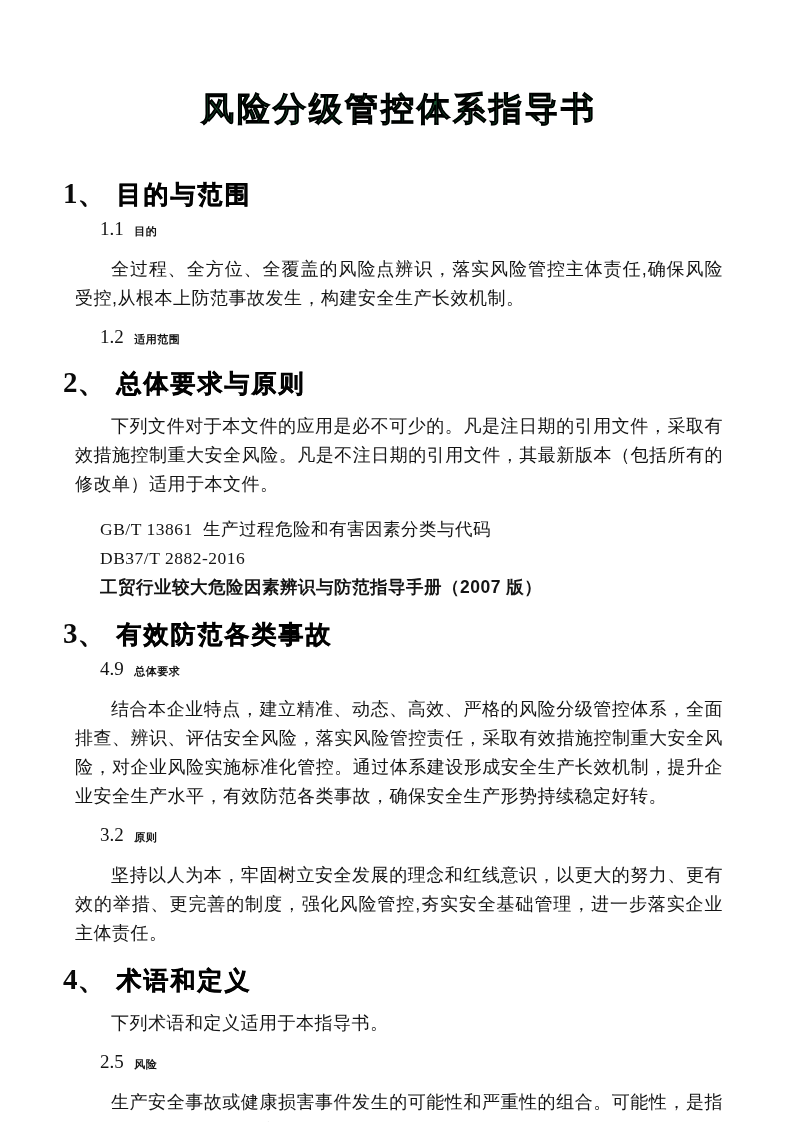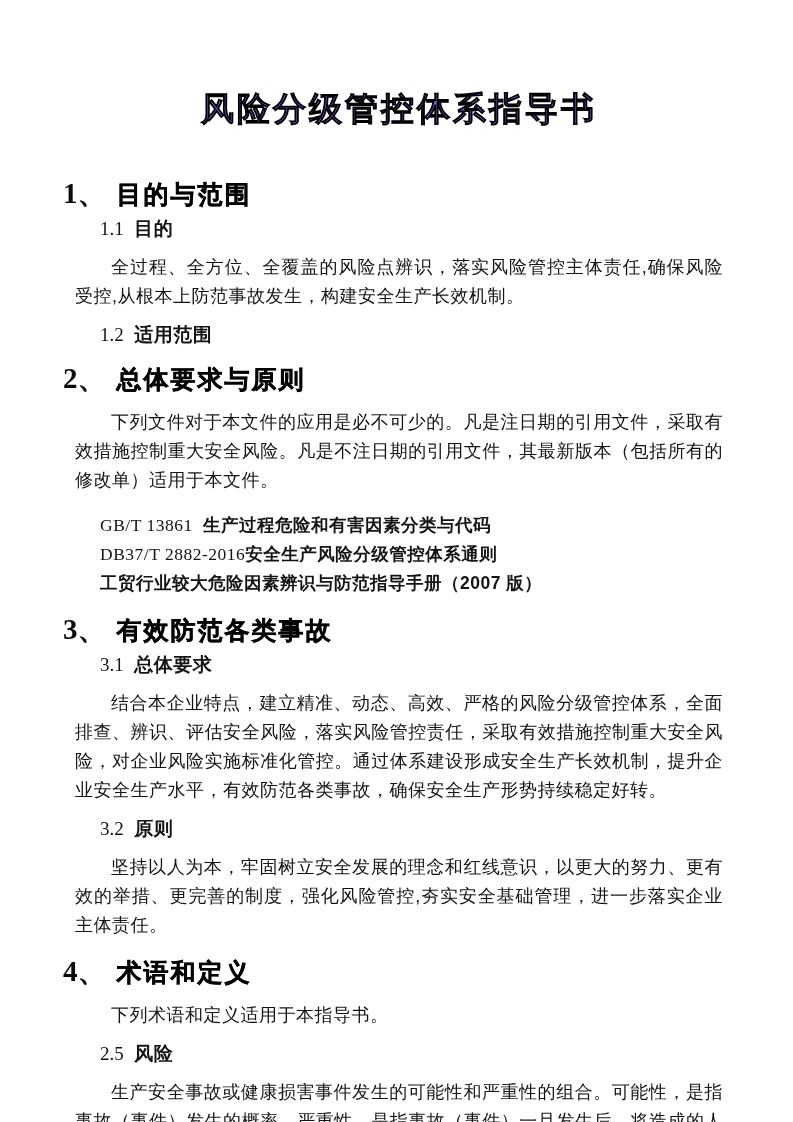--- a/index.html
+++ b/index.html
@@ -14,21 +14,21 @@
     color:#141414;
     overflow:hidden;
   }
   .doc-title{
     margin:88px 0 0 0;
     text-align:center;
     font-size:33px;
     line-height:42px;
     font-weight:bold;
     letter-spacing:3px;
-    color:#8b5cf6;
+    color:#14532d;
     -webkit-text-stroke:0.8px #000;
   }
   .h2{
     display:flex;
     align-items:baseline;
     margin:14px 0 6px 0;
     font-weight:bold;
     color:#0a0a0a;
   }
   .h2.first{margin-top:46px;}
@@ -48,21 +48,21 @@
   .sub{
     margin:6px 0 2px 37px;
     line-height:23px;
   }
   .sub .sub-num{
     font-family:"Liberation Serif","DejaVu Serif",serif;
     font-size:19px;
     margin-right:6px;
   }
   .sub .sub-label{
-    font-size:19px;
+    font-size:11px;
     font-weight:bold;
     letter-spacing:0.5px;
   }
   p.body{
     margin:12px;
     font-size:18px;
     line-height:29px;
     text-indent:2em;
     text-align:justify;
     letter-spacing:0.5px;
@@ -73,21 +73,21 @@
     font-size:17.5px;
     line-height:29px;
     letter-spacing:0.5px;
   }
   .ref-code{
     font-family:"Liberation Serif","DejaVu Serif",serif;
     min-width:103px;
     white-space:nowrap;
     margin-right:0;
   }
-  .ref-desc{font-weight:bold;}
+  .ref-desc{font-weight:normal;}
   .ref-row.plain .ref-code{min-width:0;font-family:"Liberation Sans","DejaVu Sans",sans-serif;font-weight:bold;}
 </style>
 </head>
 <body>
 
 <div class="page">
 
   <h1 class="doc-title">风险分级管控体系指导书</h1>
 
   <div>
@@ -112,36 +112,35 @@
       <span class="h-title">总体要求与原则</span>
     </div>
     <p class="body">下列文件对于本文件的应用是必不可少的。凡是注日期的引用文件，采取有效措施控制重大安全风险。凡是不注日期的引用文件，其最新版本（包括所有的修改单）适用于本文件。</p>
     <div class="ref-list">
       <div class="ref-row">
         <span class="ref-code">GB/T 13861</span>
         <span class="ref-desc">生产过程危险和有害因素分类与代码</span>
       </div>
       <div class="ref-row">
         <span class="ref-code">DB37/T 2882-2016</span>
-        <span class="ref-desc">安全生产风险分级管控体系通则</span>
       </div>
       <div class="ref-row plain">
         <span class="ref-code">工贸行业较大危险因素辨识与防范指导手册（2007 版）</span>
         <span class="ref-desc"></span>
       </div>
     </div>
   </div>
 
   <div>
     <div class="h2">
       <span class="h-num">3、</span>
       <span class="h-title">有效防范各类事故</span>
     </div>
     <div class="sub">
-      <span class="sub-num">3.1</span>
+      <span class="sub-num">4.9</span>
       <span class="sub-label">总体要求</span>
     </div>
     <p class="body">结合本企业特点，建立精准、动态、高效、严格的风险分级管控体系，全面排查、辨识、评估安全风险，落实风险管控责任，采取有效措施控制重大安全风险，对企业风险实施标准化管控。通过体系建设形成安全生产长效机制，提升企业安全生产水平，有效防范各类事故，确保安全生产形势持续稳定好转。</p>
     <div class="sub">
       <span class="sub-num">3.2</span>
       <span class="sub-label">原则</span>
     </div>
     <p class="body">坚持以人为本，牢固树立安全发展的理念和红线意识，以更大的努力、更有效的举措、更完善的制度，强化风险管控,夯实安全基础管理，进一步落实企业主体责任。</p>
   </div>
 

